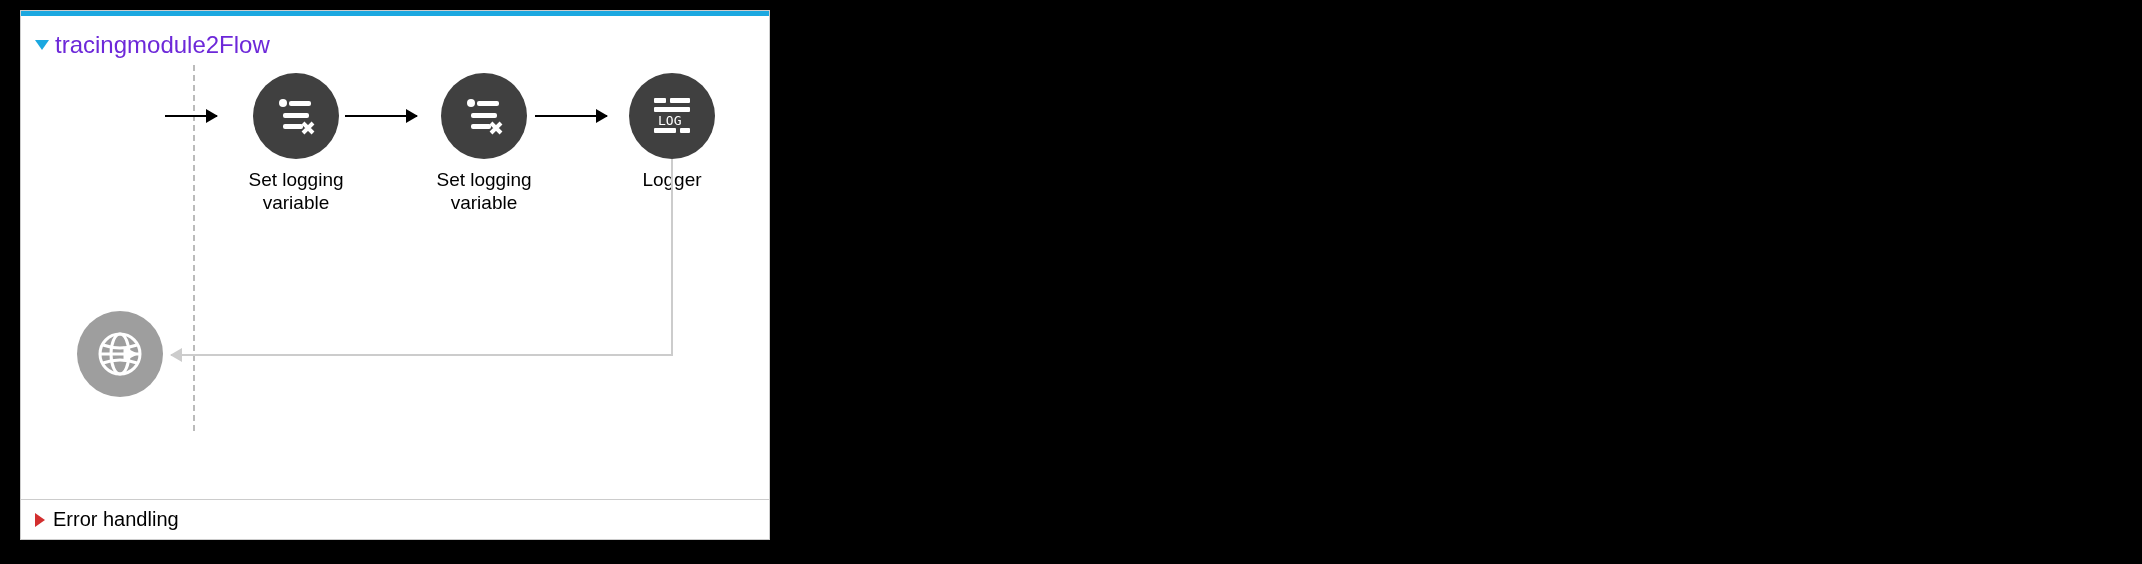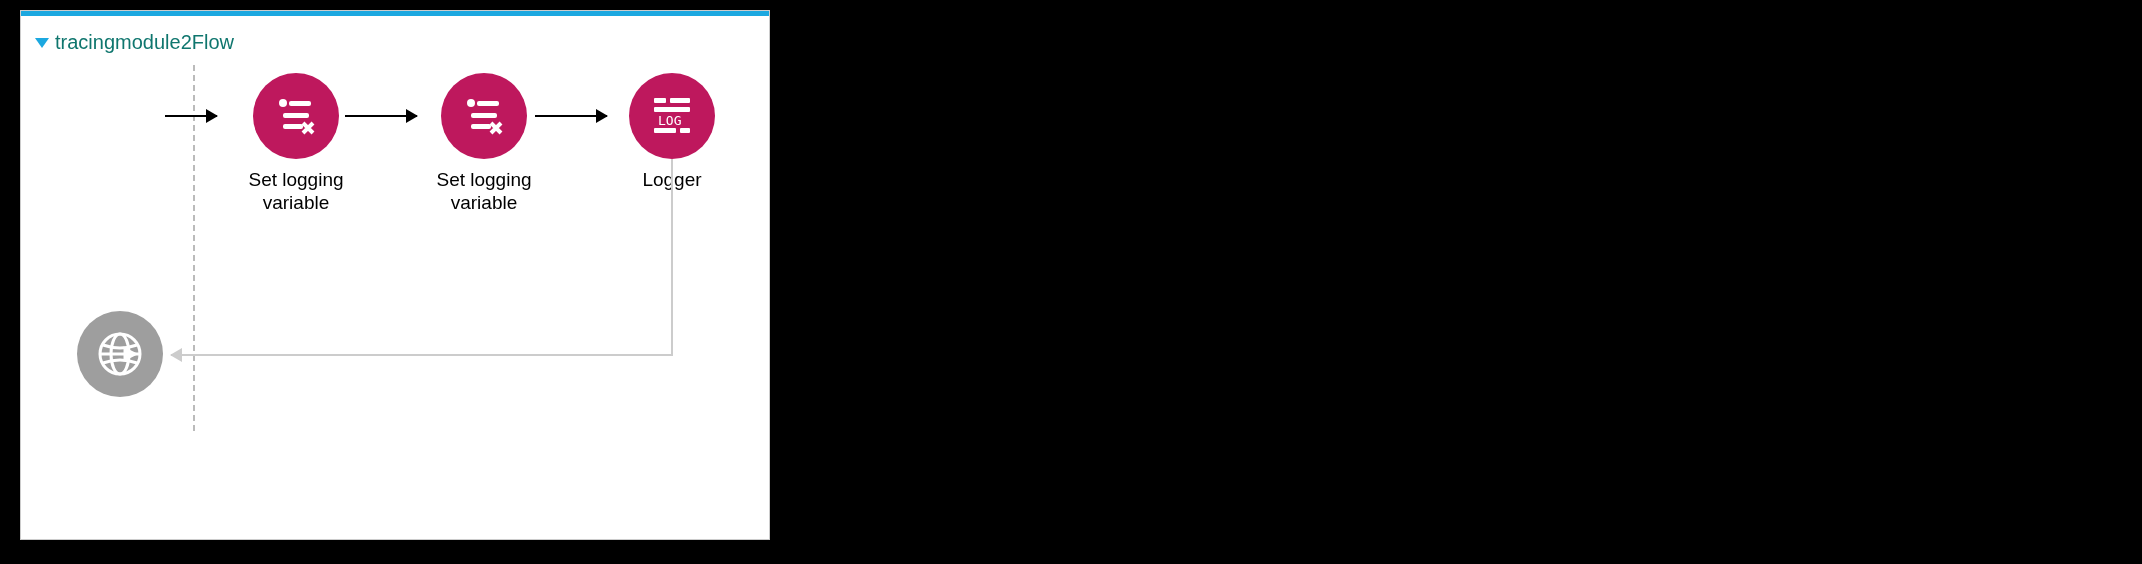--- a/index.html
+++ b/index.html
@@ -41,22 +41,22 @@
     border-right: 7px solid transparent;
     border-top: 10px solid #1ba8e0;
   }
   .disclosure-right {
     width: 0; height: 0;
     border-top: 7px solid transparent;
     border-bottom: 7px solid transparent;
     border-left: 10px solid #d32f2f;
   }
   .flow-title {
-    font-size: 20px;
-    color: #0f766e;
+    font-size: 24px;
+    color: #6d28d9;
   }
   .error-header {
     position: absolute;
     bottom: 0;
     left: 0; right: 0;
     border-top: 1px solid #ccc;
     display: flex;
     align-items: center;
     gap: 8px;
     padding: 8px 14px;
@@ -66,21 +66,21 @@
     position: absolute;
     display: flex;
     flex-direction: column;
     align-items: center;
     width: 130px;
   }
   .node-circle {
     width: 86px;
     height: 86px;
     border-radius: 50%;
-    background: #be185d;
+    background: #404040;
     display: flex;
     align-items: center;
     justify-content: center;
     color: #fff;
     position: relative;
   }
   .node-circle.grey { background: #9e9e9e; }
   .node-label {
     margin-top: 10px;
     font-size: 19px;
@@ -233,13 +233,17 @@
         <circle cx="25" cy="25" r="20"></circle>
         <ellipse cx="25" cy="25" rx="9" ry="20"></ellipse>
         <line x1="5" y1="25" x2="45" y2="25"></line>
         <path d="M8 16 Q25 22 42 16"></path>
         <path d="M8 34 Q25 28 42 34"></path>
         <polygon points="30,20 40,25 30,30" fill="#fff" stroke="#fff"></polygon>
       </svg>
     </div>
   </div>
 
+  <div class="error-header">
+    <div class="disclosure-right"></div>
+    <span>Error handling</span>
+  </div>
 </div>
 
 </body></html>

